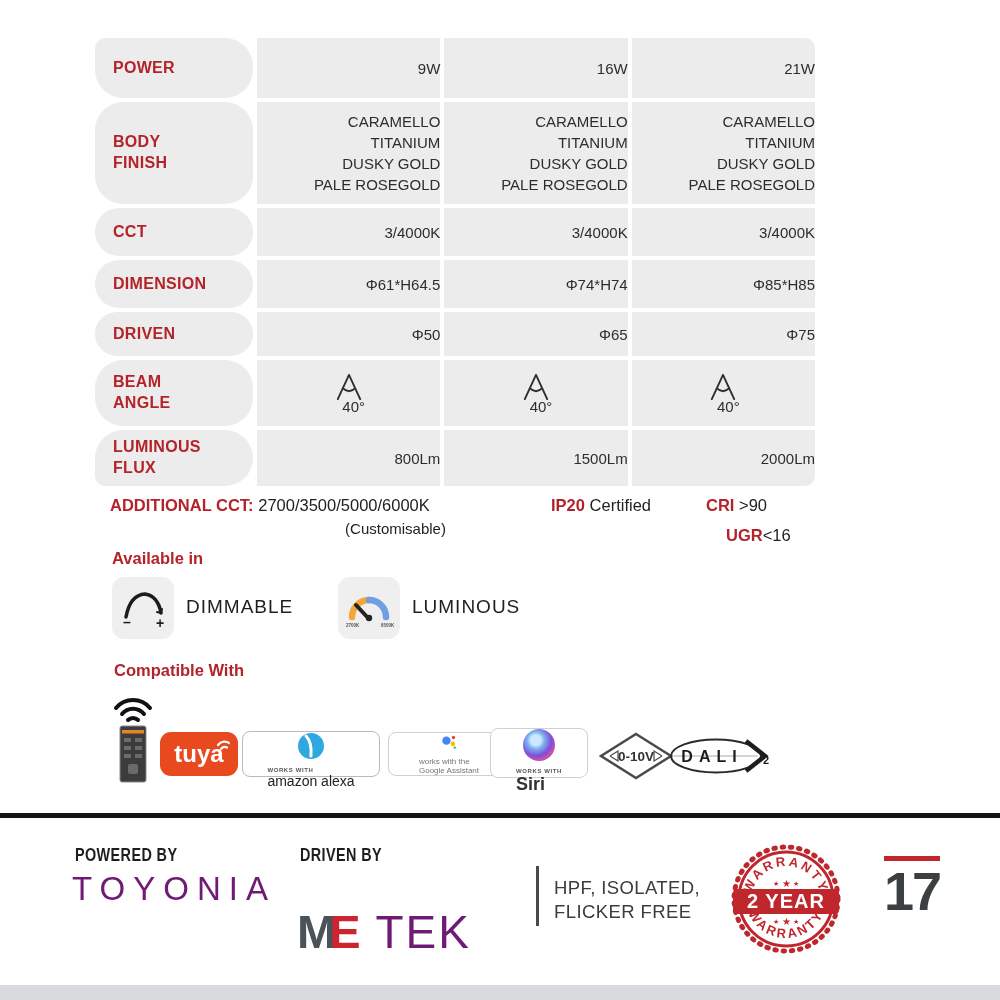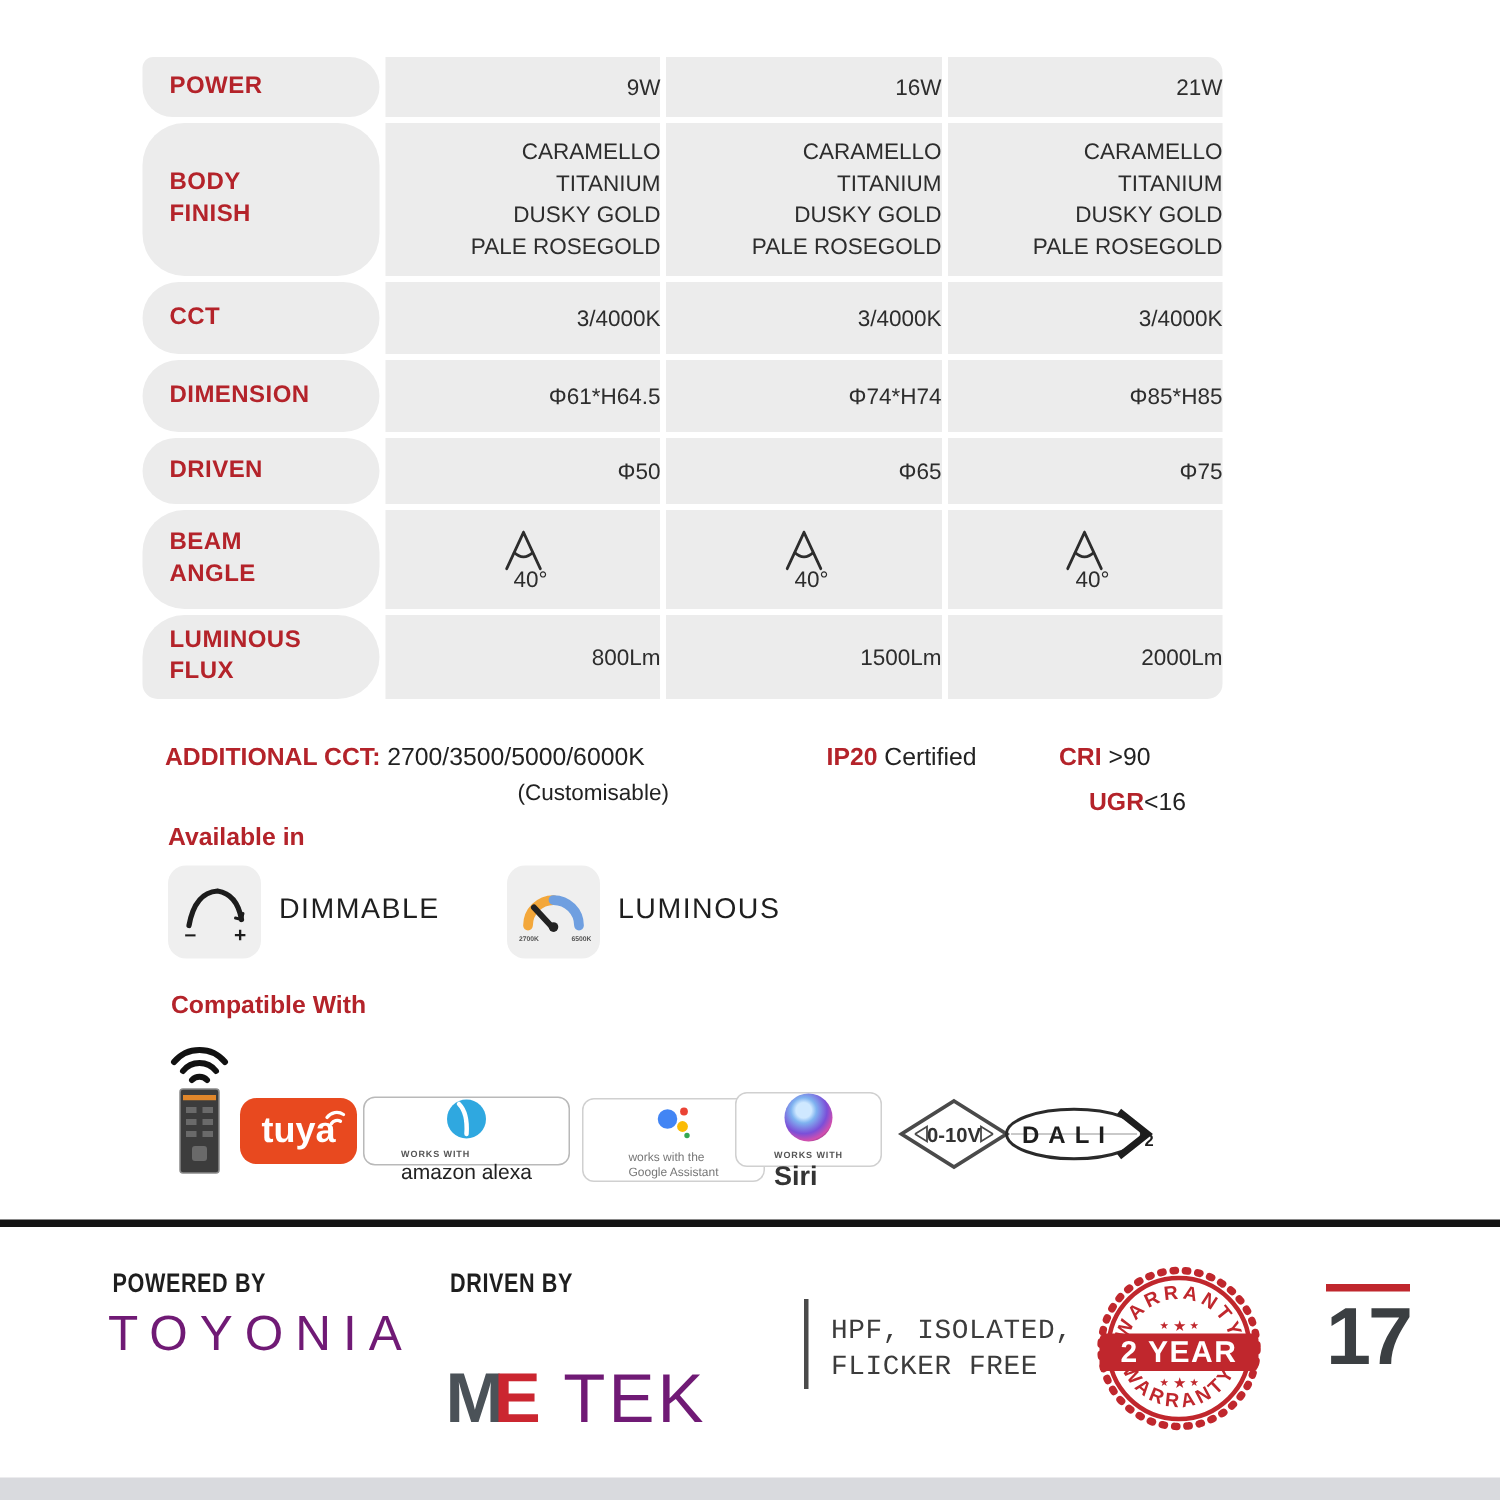--- a/index.html
+++ b/index.html
@@ -4,21 +4,21 @@
 <style>
   * { margin:0; padding:0; box-sizing:border-box; }
   html,body { width:1000px; height:1000px; background:#ffffff; font-family:"Liberation Sans", sans-serif; position:relative; overflow:hidden; }
   .abs { position:absolute; }
 
   
   table.spec { border-collapse:separate; border-spacing:4px; position:absolute; left:91px; top:34px; width:728px; table-layout:fixed; }
   table.spec td { background:#ececec; vertical-align:middle; }
   td.lbl { width:158px; padding-left:18px; font-weight:bold; font-size:16px; color:#b4232a; white-space:pre-line; line-height:1.3; letter-spacing:.3px;border-radius:28px; }
   td.val { text-align:right; font-size:15px; color:#2d2d2d; white-space:pre-line; line-height:1.4; }
-  tr.r0 td{ height:40px; } tr.r1 td{ height:102px; } tr.r2 td{ height:48px; }
+  tr.r0 td{ height:60px; } tr.r1 td{ height:102px; } tr.r2 td{ height:48px; }
   tr.r3 td{ height:48px; } tr.r4 td{ height:44px; } tr.r5 td{ height:66px; } tr.r6 td{ height:56px; }
   tr.r0 td:first-child{ border-top-left-radius:10px; } tr.r0 td:last-child{ border-top-right-radius:10px; }
   tr.r6 td:first-child{ border-bottom-left-radius:10px; } tr.r6 td:last-child{ border-bottom-right-radius:10px; }
   .beamwrap { display:flex; flex-direction:column; align-items:center; line-height:1; }
   .beamwrap svg { display:block; }
   .beamdeg { font-size:15px; color:#2d2d2d; margin-top:-2px; margin-left:10px; }
 
   
   .red { color:#b4232a; font-weight:bold; }
   .blk { color:#222222; }
@@ -200,21 +200,21 @@
   <svg class="alexa-circ" viewBox="0 0 28 28">
     <circle cx="14" cy="14" r="13" fill="#2fa8e0"></circle>
     <path d="M9 4 Q15 10 14 24" stroke="#ffffff" stroke-width="3" fill="none" stroke-linecap="round"></path>
   </svg>
   <div class="col">
     <span class="tiny">WORKS WITH</span>
     <span style="font-size:14px; color:#222;">amazon alexa</span>
   </div>
 </div>
 
-<div class="abs badge" style="left:388px; top:732px; width:122px; height:56px; border-color:#d0d0d0;justify-content:center;">
+<div class="abs badge" style="left:388px; top:732px; width:122px; height:44px; border-color:#d0d0d0;justify-content:center;">
   <svg width="26" height="26" viewBox="0 0 26 26">
     <circle cx="9" cy="12" r="6.5" fill="#4285f4"></circle>
     <circle cx="20" cy="7" r="2.6" fill="#ea4335"></circle>
     <circle cx="19" cy="17" r="3.6" fill="#fbbc05"></circle>
     <circle cx="22" cy="23" r="1.8" fill="#34a853"></circle>
   </svg>
   <span class="tiny2" style="white-space:pre-line;">works with the
 Google Assistant</span>
 </div>
 
@@ -248,21 +248,21 @@
 
 <div class="abs condensed" style="left:300px; top:845px;">DRIVEN BY</div>
 <div class="abs metek" style="left:297px; top:860px;">
   <span class="m">M</span>
   <span class="e">E</span>
   <span class="tek">TEK</span>
 
 </div>
 
 <div class="vbar"></div>
-<div class="abs features" style="left:554px; top:876px;font-family:Liberation Mono, monospace;">HPF, ISOLATED,
+<div class="abs features" style="left:554px; top:876px;">HPF, ISOLATED,
 FLICKER FREE</div>
 
 <svg class="abs" style="left:730px; top:843px;" width="112" height="112" viewBox="0 0 112 112">
   <defs>
     <path id="arcTop" d="M 21 58 A 35 35 0 0 1 91 58"></path>
     <path id="arcBot" d="M 15 54 A 41 41 0 0 0 97 54"></path>
   </defs>
   <circle cx="56" cy="56" r="52" fill="none" stroke="#c0272d" stroke-width="5" stroke-dasharray="1.5 6.8" stroke-linecap="round"></circle>
   <circle cx="56" cy="56" r="47" fill="#ffffff" stroke="#c0272d" stroke-width="3"></circle>
   <text font-size="13" font-weight="bold" fill="#c0272d" letter-spacing="2.5">

